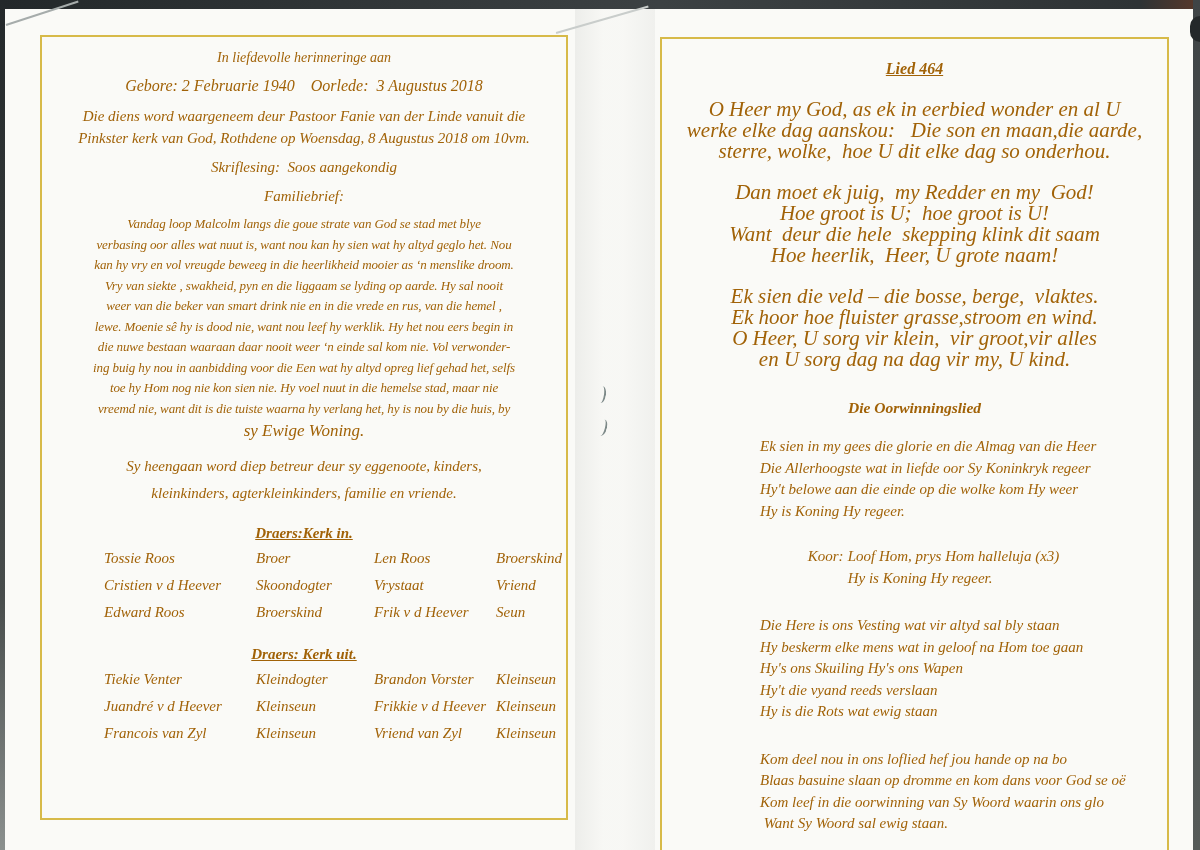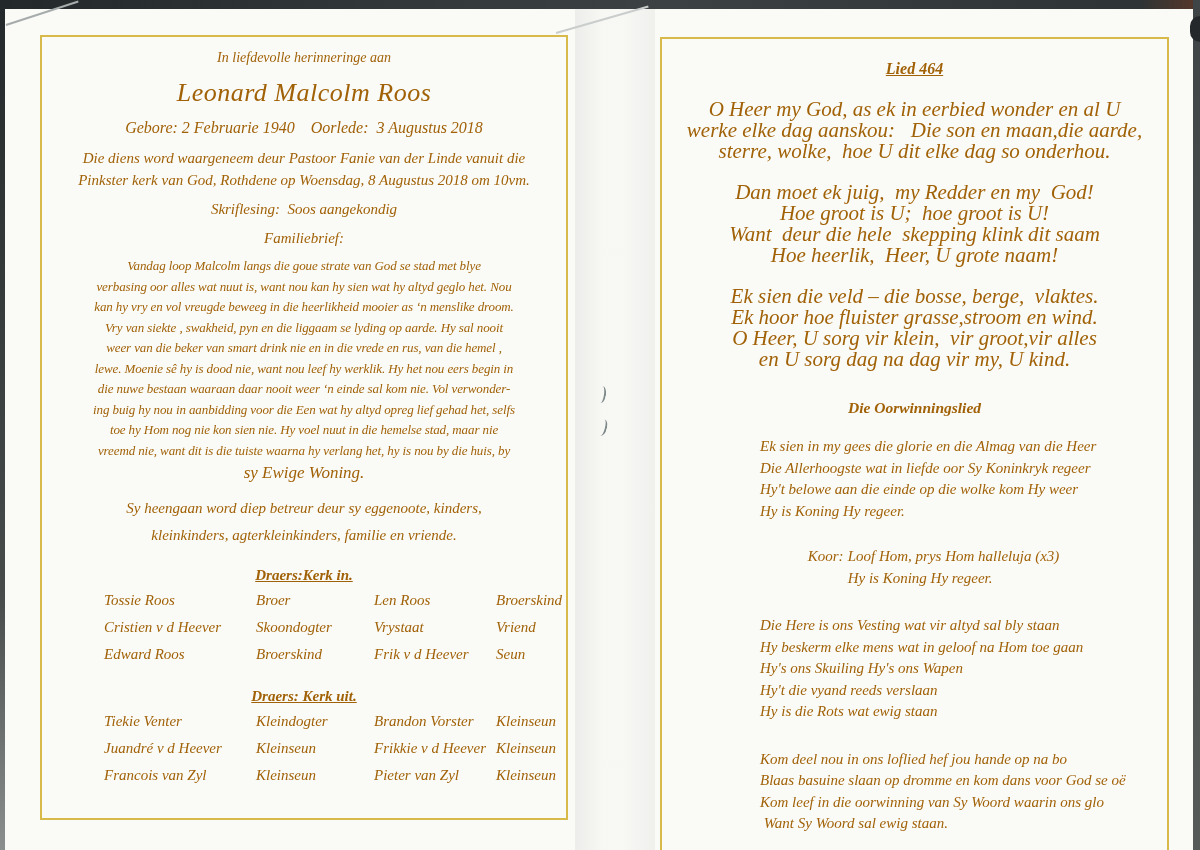--- a/index.html
+++ b/index.html
@@ -71,21 +71,20 @@
   <div class="right-edge"></div>
   <div class="right-blob"></div>
   <div class="corner-line"></div>
   <div class="gutter"></div>
   <div class="gutter-crease"></div>
   <div class="staple s1"></div>
   <div class="staple s2"></div>
 
   <div class="page page-left">
     <div class="intro c">In liefdevolle herinneringe aan</div>
-    <div class="deceased-name c">Leonard Malcolm Roos</div>
     <div class="dates c pre">Gebore: 2 Februarie 1940    Oorlede:  3 Augustus 2018</div>
     <div class="service c pre">Die diens word waargeneem deur Pastoor Fanie van der Linde vanuit die
 Pinkster kerk van God, Rothdene op Woensdag, 8 Augustus 2018 om 10vm.</div>
     <div class="single c pre">Skriflesing:  Soos aangekondig</div>
     <div class="single c">Familiebrief:</div>
     <div class="letter c pre">Vandag loop Malcolm langs die goue strate van God se stad met blye
 verbasing oor alles wat nuut is, want nou kan hy sien wat hy altyd geglo het. Nou
 kan hy vry en vol vreugde beweeg in die heerlikheid mooier as ‘n menslike droom.
 Vry van siekte , swakheid, pyn en die liggaam se lyding op aarde. Hy sal nooit
 weer van die beker van smart drink nie en in die vrede en rus, van die hemel ,
@@ -130,21 +129,21 @@
       </div>
       <div class="brow">
         <span>Juandré v d Heever</span>
         <span>Kleinseun</span>
         <span>Frikkie v d Heever</span>
         <span>Kleinseun</span>
       </div>
       <div class="brow">
         <span>Francois van Zyl</span>
         <span>Kleinseun</span>
-        <span>Pieter van Zyl</span>
+        <span>Vriend van Zyl</span>
         <span>Kleinseun</span>
       </div>
     </div>
   </div>
 
   <div class="page page-right">
     <div class="hymn-title c"><span class="u">Lied 464</span></div>
     <div class="stanza c pre">O Heer my God, as ek in eerbied wonder en al U
 werke elke dag aanskou:   Die son en maan,die aarde,
 sterre, wolke,  hoe U dit elke dag so onderhou.</div>

